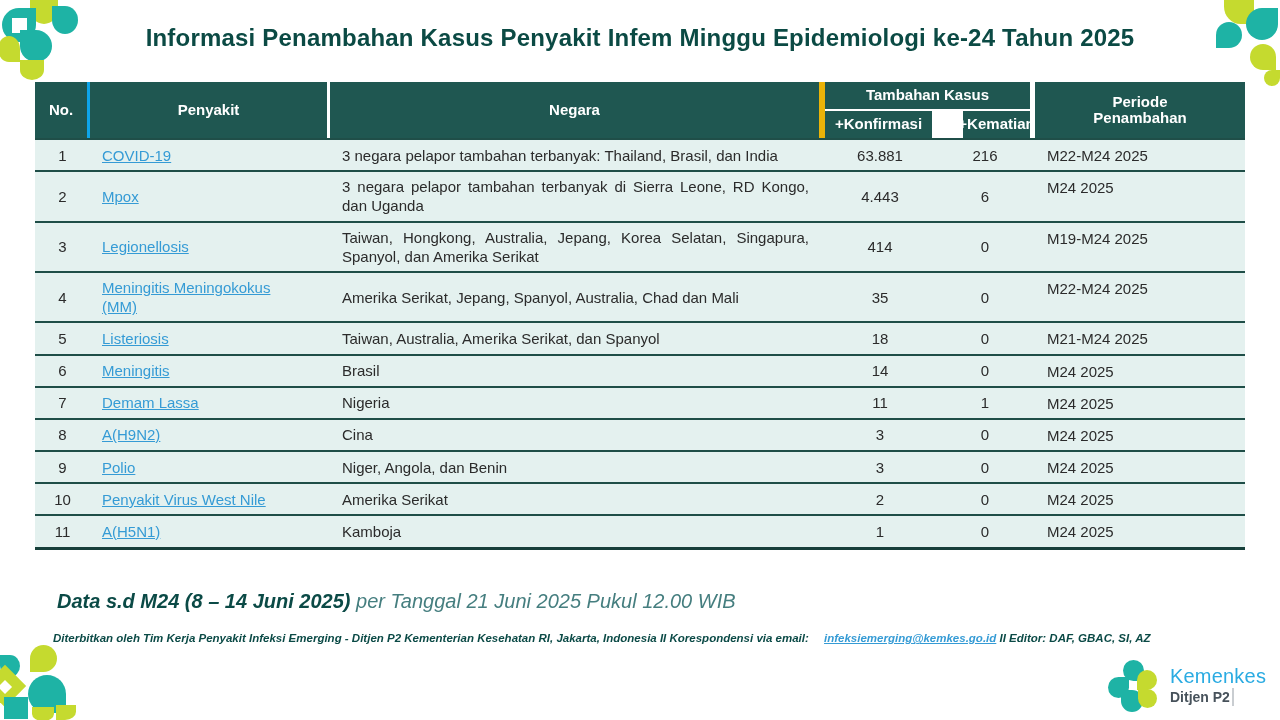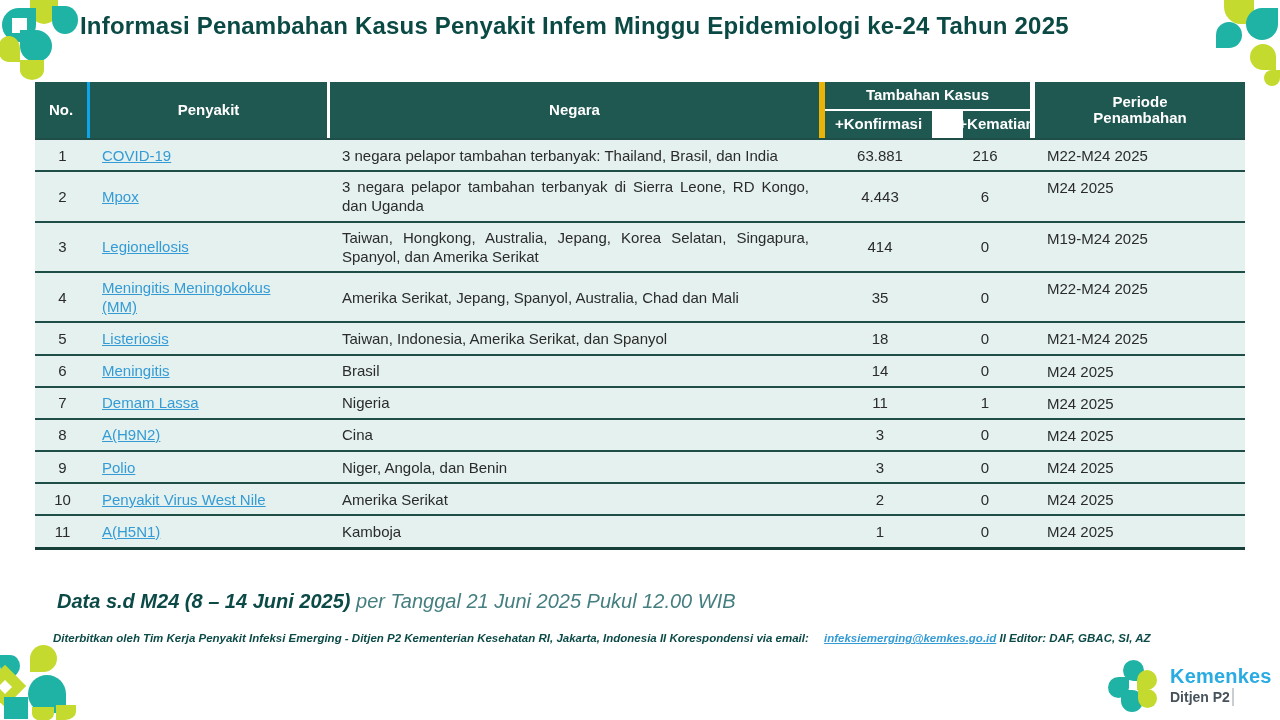--- a/index.html
+++ b/index.html
@@ -4,22 +4,22 @@
 <style>
   html,body{margin:0;padding:0;background:#888;}
   .slide{
     position:relative;width:1280px;height:720px;background:#ffffff;
     overflow:hidden;margin:0 auto;
     font-family:"Liberation Sans","DejaVu Sans",sans-serif;
     -webkit-font-smoothing:antialiased;
   }
   
   .title{
-    position:absolute;top:12px;left:80px;right:80px;
-    text-align:left;font-size:24px;font-weight:700;color:#0B4A44;
+    position:absolute;top:24px;left:80px;right:80px;
+    text-align:center;font-size:24px;font-weight:700;color:#0B4A44;
     letter-spacing:.2px;
   }
   
   .thead{
     position:absolute;top:82px;left:35px;width:1210px;height:56px;
     display:grid;
     grid-template-columns:55px 240px 495px 110px 100px 210px;
     grid-template-rows:29px 27px;
   }
   .th{
@@ -66,21 +66,21 @@
   
   .deco{position:absolute;pointer-events:none;}
   .petal{position:absolute;}
   .deco-tl{left:0;top:0;width:86px;height:84px;}
   .deco-tr{left:1194px;top:0;width:86px;height:92px;}
   .deco-bl{left:0;top:645px;width:96px;height:75px;}
   
   .logo{position:absolute;left:1108px;top:658px;width:172px;height:58px;}
   .flower{position:absolute;left:0;top:2px;width:54px;height:52px;}
   .logo-text{position:absolute;left:62px;top:8px;line-height:1;}
-  .logo-name{font-size:20px;font-weight:700;color:#2AABE2;letter-spacing:.2px;}
+  .logo-name{font-size:20px;font-weight:400;color:#2AABE2;letter-spacing:.2px;}
   .logo-sub{font-size:14px;font-weight:700;color:#47525B;margin-top:4px;}
   .logo-bar{position:absolute;left:124px;top:30px;width:2px;height:18px;background:#C9CDD1;}
 </style>
 </head>
 <body>
 
 <div class="slide">
 
   <div class="deco deco-tl">
     <div class="petal" style="left:30px;top:-6px;width:28px;height:30px;background:#C5DA2F;border-radius:0 0 55% 55%;"></div>
@@ -167,21 +167,21 @@
       <td class="c-disease"><a href="#">Meningitis Meningokokus (MM)</a></td>
       <td class="c-country">Amerika Serikat, Jepang, Spanyol, Australia, Chad dan Mali</td>
       <td class="c-num">35</td>
       <td class="c-num">0</td>
       <td class="c-period">M22-M24 2025</td>
     </tr>
 
     <tr>
       <td class="c-no">5</td>
       <td class="c-disease"><a href="#">Listeriosis</a></td>
-      <td class="c-country">Taiwan, Indonesia, Amerika Serikat, dan Spanyol</td>
+      <td class="c-country">Taiwan, Australia, Amerika Serikat, dan Spanyol</td>
       <td class="c-num">18</td>
       <td class="c-num">0</td>
       <td class="c-period">M21-M24 2025</td>
     </tr>
 
     <tr>
       <td class="c-no">6</td>
       <td class="c-disease"><a href="#">Meningitis</a></td>
       <td class="c-country">Brasil</td>
       <td class="c-num">14</td>

